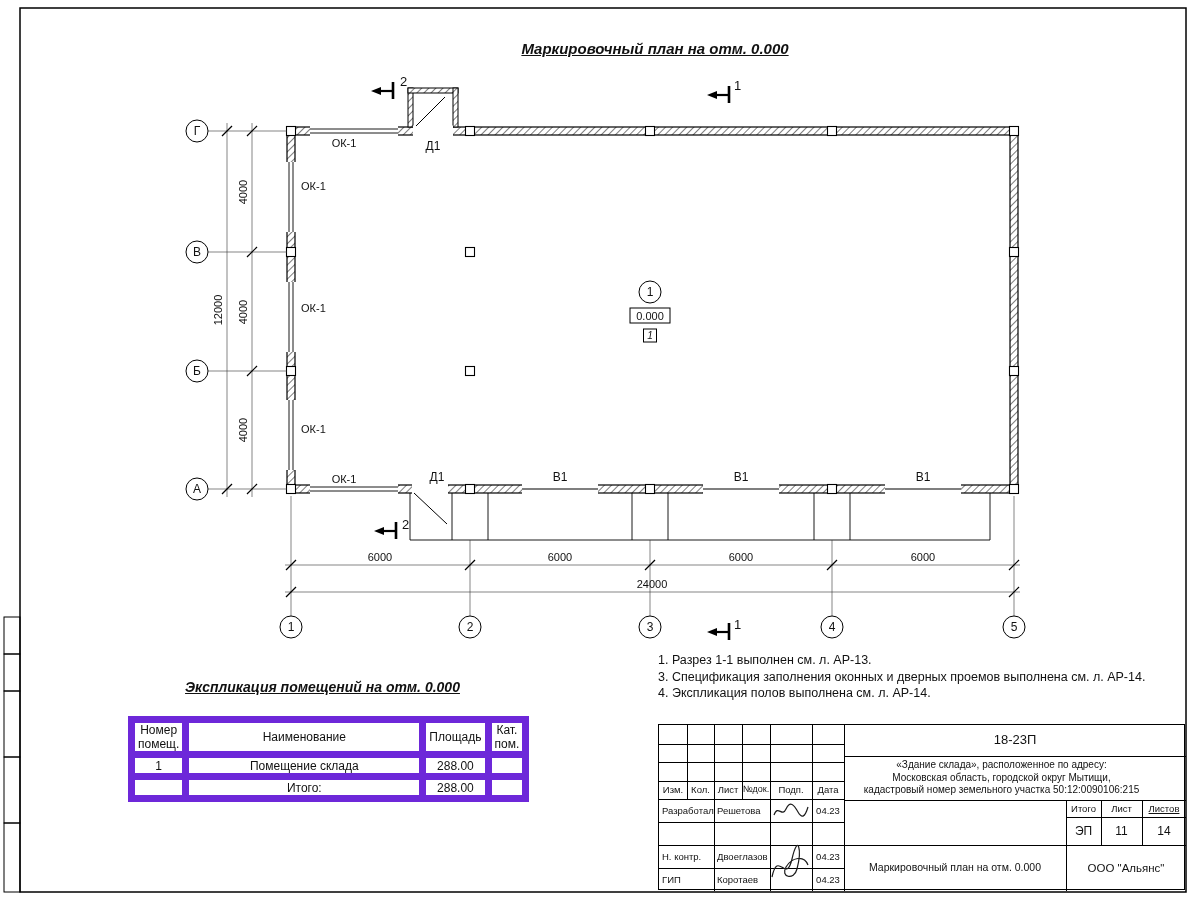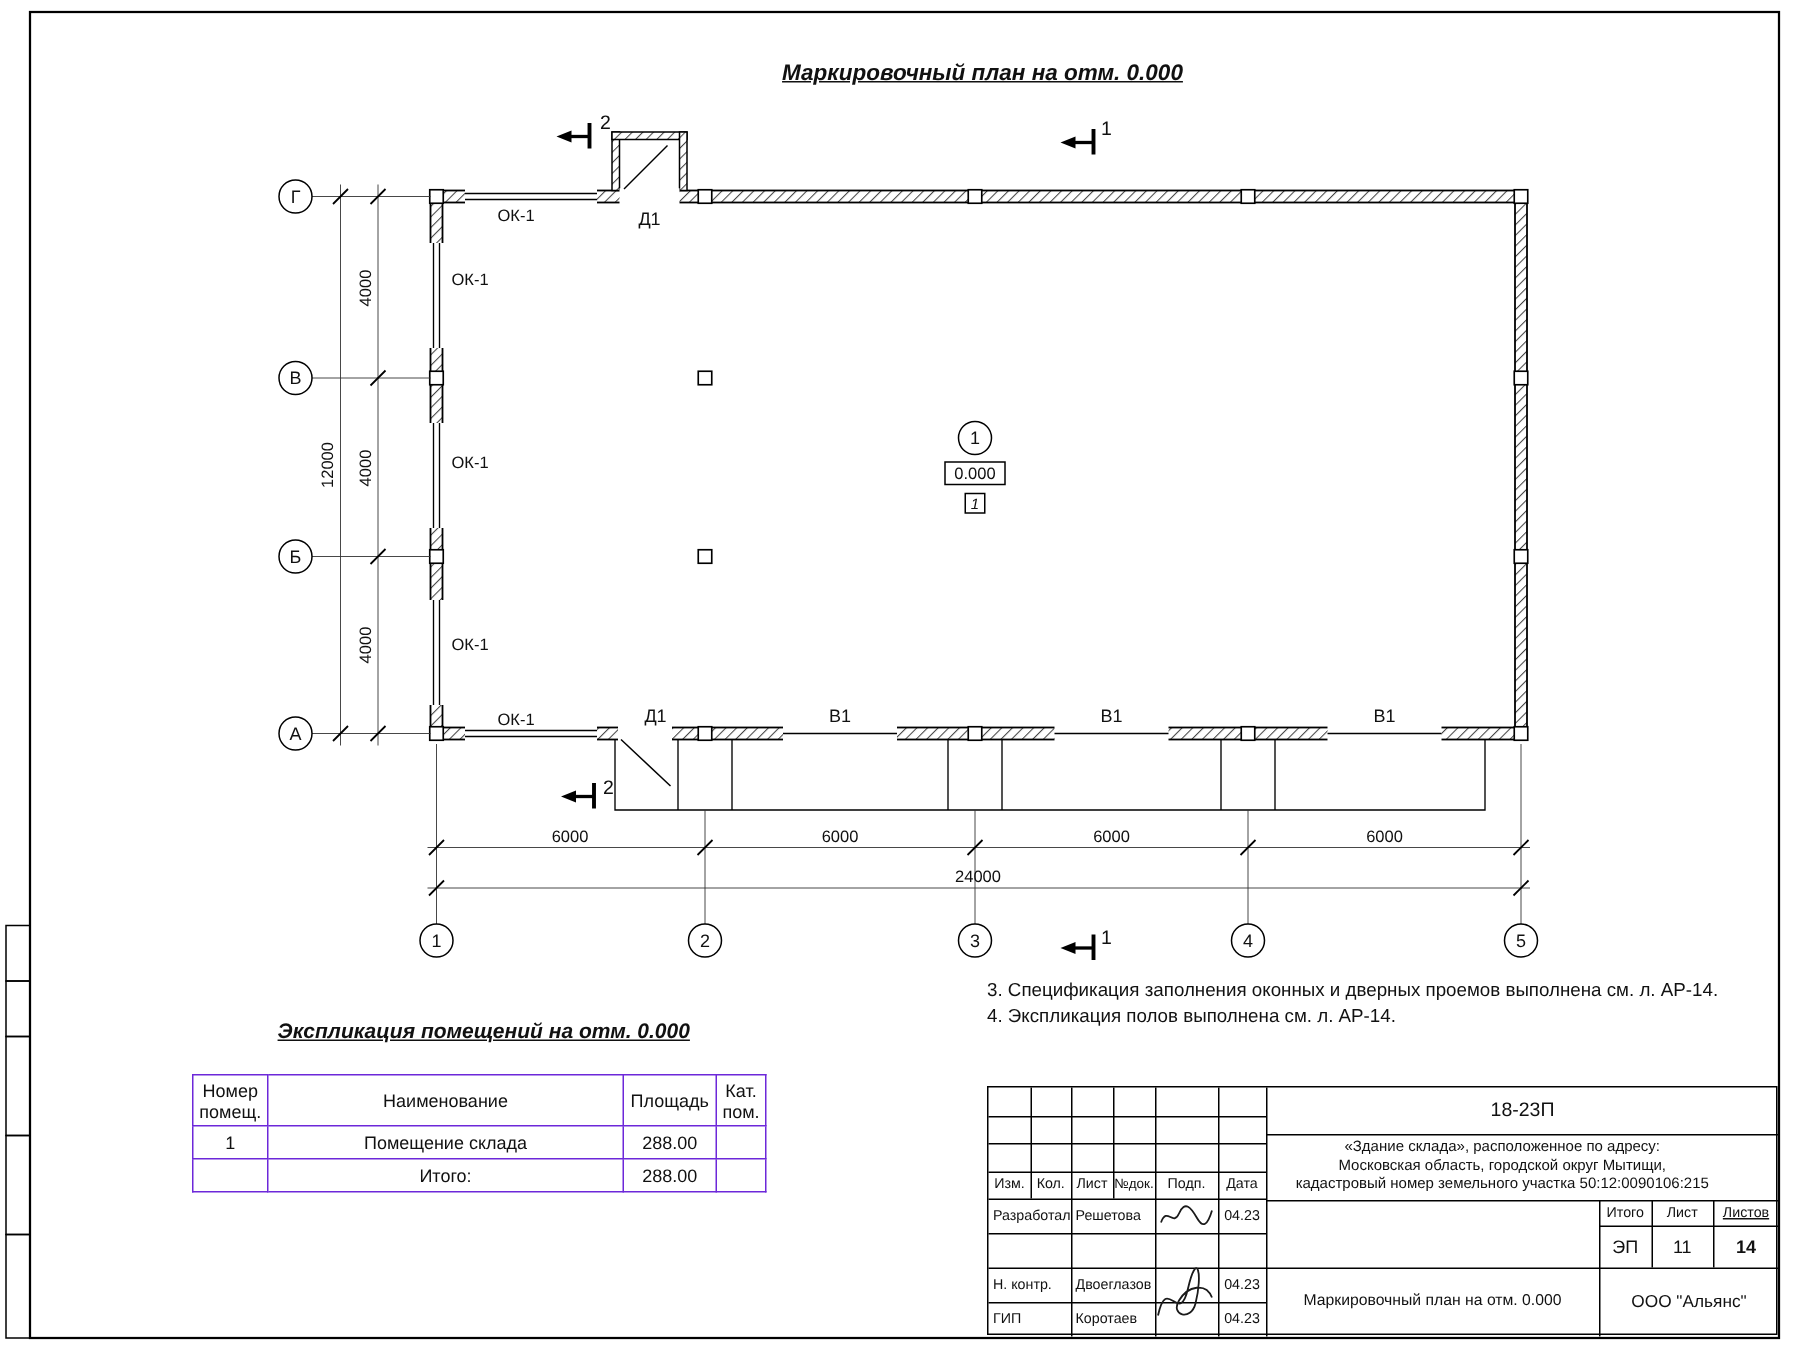--- a/index.html
+++ b/index.html
@@ -22,21 +22,21 @@
   .notes{position:absolute;left:658px;top:652px;width:522px;font-size:12.5px;line-height:16.5px;}
   .expl-title{
     position:absolute;left:180px;top:679px;width:285px;text-align:center;
     font-size:14px;font-weight:bold;font-style:italic;text-decoration:underline;
   }
   table.room-table{
     position:absolute;left:128px;top:716px;border-collapse:collapse;table-layout:fixed;
     font-size:12px;color:#111;
   }
   table.room-table th,table.room-table td{
-    border:1px solid #6d28d9;padding:0 3px;text-align:center;vertical-align:middle;
+    border:7px solid #6d28d9;padding:0 3px;text-align:center;vertical-align:middle;
     font-weight:normal;overflow:hidden;
   }
   table.room-table thead tr{height:34px;}
   table.room-table tbody tr{height:22px;}
   td.cell-left{text-align:left;padding-left:6px;}
   td.cell-right{text-align:right;padding-right:6px;margin-left:40px;}
 
   .title-block{
     position:absolute;left:658px;top:724px;width:527px;height:166px;
     border:1.5px solid #000;box-sizing:border-box;font-size:10.5px;
@@ -273,20 +273,21 @@
     <rect x="643.5" y="329" width="13" height="13" fill="#fff" stroke="#000" stroke-width="1"></rect>
     <text class="flr" x="650" y="339" text-anchor="middle">1</text>
   </g>
 </svg>
 
 
 <div class="main-title">Маркировочный план на отм. 0.000</div>
 
 
 <div class="notes">
+  <div>1. Разрез 1-1 выполнен см. л. АР-13.</div>
   <div>3. Спецификация заполнения оконных и дверных проемов выполнена см. л. АР-14.</div>
   <div>4. Экспликация полов выполнена см. л. АР-14.</div>
 </div>
 
 
 <div class="expl-title">Экспликация помещений на отм. 0.000</div>
 <table class="room-table">
   <colgroup>
     <col style="width:50px">
         <col style="width:237px">
@@ -371,17 +372,17 @@
   <div class="tb-text" style="left:185px;top:31px;width:315px;height:44px;font-size:10px;white-space:pre-line;">«Здание склада», расположенное по адресу:
 Московская область, городской округ Мытищи,
 кадастровый номер земельного участка 50:12:0090106:215</div>
   <div class="tb-text" style="left:185px;top:120px;width:222px;height:46px;font-size:10.5px;">Маркировочный план на отм. 0.000</div>
 
   <div class="tb-text" style="left:407px;top:75px;width:35px;height:17px;font-size:9.5px;">Итого</div>
   <div class="tb-text" style="left:442px;top:75px;width:41px;height:17px;font-size:9.5px;">Лист</div>
   <div class="tb-text" style="left:483px;top:75px;width:44px;height:17px;font-size:9.5px;text-decoration:underline;">Листов</div>
   <div class="tb-text" style="left:407px;top:92px;width:35px;height:28px;font-size:12px;">ЭП</div>
   <div class="tb-text" style="left:442px;top:92px;width:41px;height:28px;font-size:12px;">11</div>
-  <div class="tb-text" style="left:483px;top:92px;width:44px;height:28px;font-size:12px;font-weight:bold;">14</div>
+  <div class="tb-text" style="left:483px;top:92px;width:44px;height:28px;font-size:12px;">14</div>
   <div class="tb-text" style="left:407px;top:120px;width:120px;height:46px;font-size:11.5px;">ООО "Альянс"</div>
 </div>
 
 </div>
 
 </body></html>

